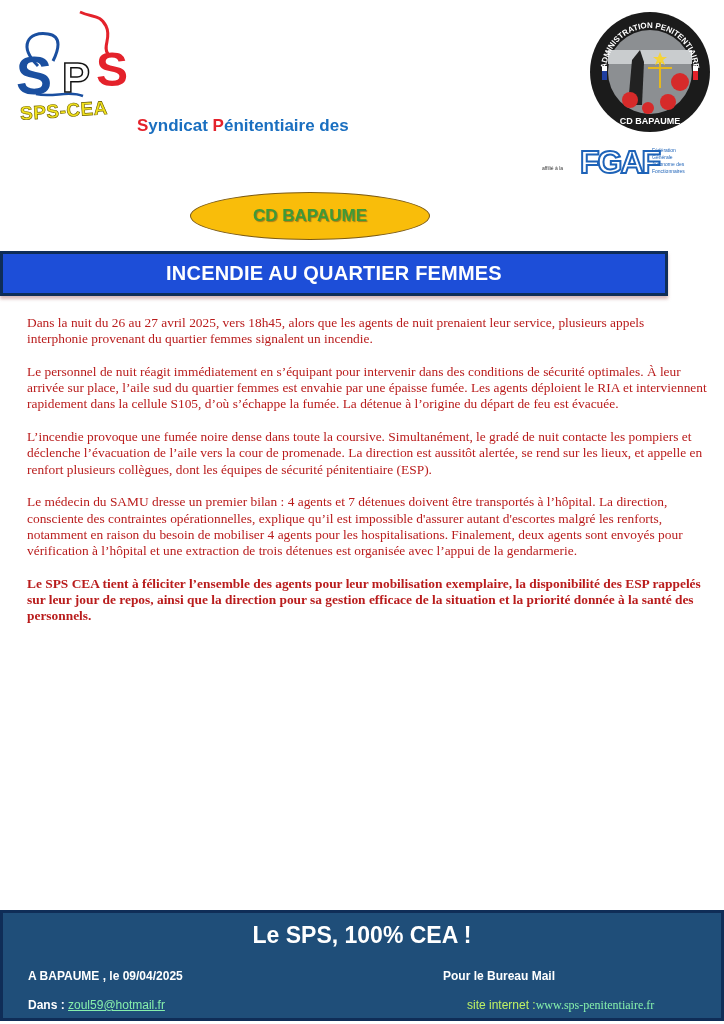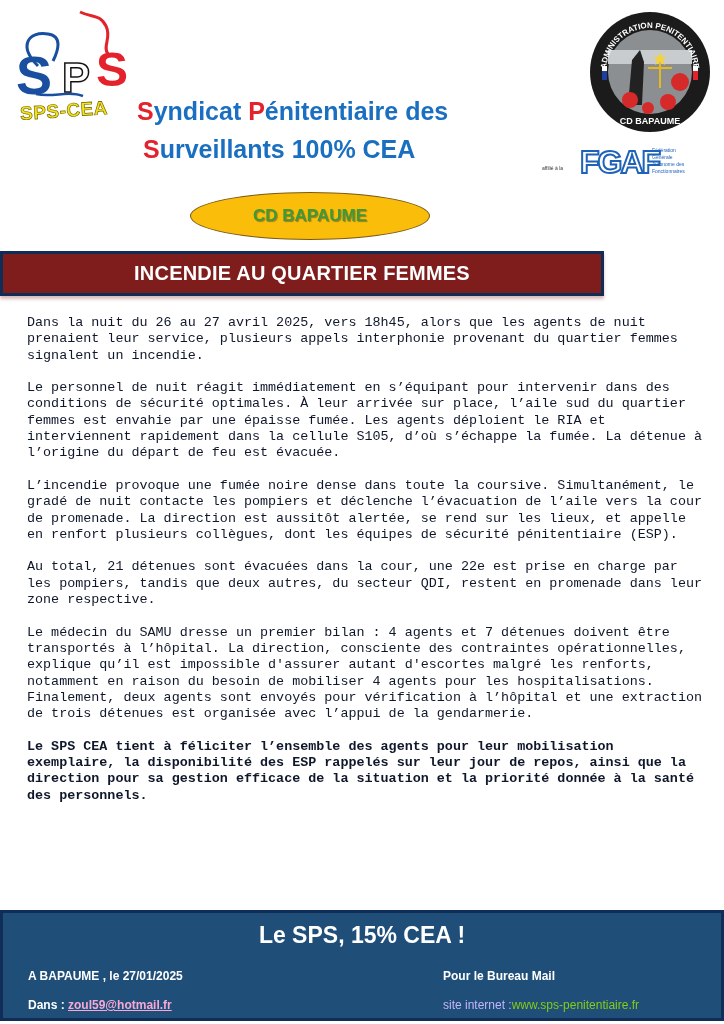--- a/index.html
+++ b/index.html
@@ -11,98 +11,97 @@
   .logo-sps svg { width: 130px; height: 100px; display: block; }
   .logo-sub {
     position: absolute; left: 20px; top: 100px;
     font-family: "Liberation Sans", sans-serif; font-weight: bold; font-size: 19px;
     color: #f2e21b; letter-spacing: 0.5px;
     -webkit-text-stroke: 0.6px #6b5e00;
     transform: rotate(-4deg);
   }
 
   .title {
-    position: absolute; left: 137px; top: 92px; width: 420px;
+    position: absolute; left: 137px; top: 107px; width: 420px;
     font-family: "Liberation Sans", sans-serif; font-weight: bold;
-    font-size: 25px; line-height: 38px; color: #1a6fc0;
+    font-size: 17px; line-height: 38px; color: #1a6fc0;
   }
   .title .red { color: #e4222b; }
   .title .line2 { display: block; padding-left: 6px; }
 
   .oval {
     position: absolute; left: 190px; top: 192px; width: 240px; height: 48px;
     background: #f9bd0a; border: 1.5px solid #7c5a12; border-radius: 50%;
     display: flex; align-items: center; justify-content: center;
   }
   .oval span {
     font-family: "Liberation Sans", sans-serif; font-weight: bold; font-size: 17px;
     color: #3e9a37; text-shadow: 1px 1px 1px #a37a1a;
   }
 
   .badge { position: absolute; left: 588px; top: 10px; width: 124px; height: 124px; }
   .fgaf { position: absolute; left: 540px; top: 142px; width: 168px; height: 36px; }
 
   
   .banner {
-    position: absolute; left: 0; top: 251px; width: 604px; height: 45px;
-    background: #7f1d1d; border: 3px solid #0f2d57;
+    position: absolute; left: 0; top: 251px; width: 668px; height: 45px;
+    background: #1d4ed8; border: 3px solid #0f2d57;
     box-shadow: 0 3px 3px rgba(180,120,120,0.5);
     display: flex; align-items: center; justify-content: center;
   }
   .banner span {
     font-family: "Liberation Sans", sans-serif; font-weight: bold; font-size: 20px;
     color: #ffffff; letter-spacing: 0.2px;
   }
 
   
   .content {
     position: absolute; left: 27px; top: 315px; width: 680px;
-    font-size: 13.4px; line-height: 16.3px; color: #0f172a; font-family: Liberation Mono, monospace;
+    font-size: 13.4px; line-height: 16.3px; color: #b91c1c;
   }
   .content p { margin-bottom: 16.3px; }
   .content p.bold { font-weight: bold; }
 
   
   .footer {
     position: absolute; left: 0; top: 910px; width: 724px; height: 111px;
     background: #1f4e79; border: 3px solid #0f2d57;
     font-family: "Liberation Sans", sans-serif; color: #ffffff;
   }
   .footer .slogan {
     position: absolute; left: 0; top: 9px; width: 100%; text-align: center;
     font-weight: bold; font-size: 23px;
   }
   .footer .fl { position: absolute; font-size: 12px; font-weight: bold; }
   .footer .place { left: 25px; top: 56px; }
   .footer .bureau { left: 440px; top: 56px; }
   .footer .mail { left: 25px; top: 85px; }
   .footer .site { left: 440px; top: 85px; font-weight: normal; }
-  .footer a.email { color: #f9a8d4; text-decoration: underline; font-weight: bold; }
-  .footer .url { color: #84cc16; font-weight: normal; }
+  .footer a.email { color: #86efac; text-decoration: underline; font-weight: normal; }
+  .footer .url { color: #86efac; font-weight: normal; font-family: Liberation Serif, serif; }
 </style>
 </head>
 <body>
 
 <div class="logo-sps">
   <svg viewBox="0 0 130 100">
 
     <path d="M30 60 C 10 40, 20 25, 40 28 C 55 30, 50 45, 45 55" fill="none" stroke="#1a4fa0" stroke-width="3"></path>
     <path d="M72 6 C 85 12, 92 8, 98 20 C 104 32, 94 40, 100 48" fill="none" stroke="#e4222b" stroke-width="3"></path>
     <path d="M28 88 C 45 92, 60 84, 75 90" fill="none" stroke="#1a4fa0" stroke-width="2.5"></path>
 
     <text x="8" y="88" font-family="Liberation Sans, sans-serif" font-weight="bold" font-size="54" fill="#1a4fa0">S</text>
     <text x="54" y="86" font-family="Liberation Sans, sans-serif" font-weight="bold" font-size="42" fill="#ffffff" stroke="#111" stroke-width="1.5">P</text>
     <text x="88" y="80" font-family="Liberation Sans, sans-serif" font-weight="bold" font-size="48" fill="#e4222b">S</text>
   </svg>
 </div>
 <div class="logo-sub">SPS-CEA</div>
 
 <div class="title">
   <span class="red">S</span><span>yndicat </span><span class="red">P</span><span>énitentiaire des</span>
-  <span class="line2"><span class="red">S</span><span>urveillants 100% CEA</span></span>
 </div>
 
 <div class="oval">
   <span>CD BAPAUME</span>
 </div>
 
 <div class="badge">
   <svg viewBox="0 0 124 124" width="124" height="124">
     <defs>
       <path id="arcTop" d="M18 62 A44 44 0 0 1 106 62"></path>
@@ -143,29 +142,28 @@
 </div>
 
 <div class="banner">
   <span>INCENDIE AU QUARTIER FEMMES</span>
 </div>
 
 <div class="content">
   <p>Dans la nuit du 26 au 27 avril 2025, vers 18h45, alors que les agents de nuit prenaient leur service, plusieurs appels interphonie provenant du quartier femmes signalent un incendie.</p>
   <p>Le personnel de nuit réagit immédiatement en s’équipant pour intervenir dans des conditions de sécurité optimales. À leur arrivée sur place, l’aile sud du quartier femmes est envahie par une épaisse fumée. Les agents déploient le RIA et interviennent rapidement dans la cellule S105, d’où s’échappe la fumée. La détenue à l’origine du départ de feu est évacuée.</p>
   <p>L’incendie provoque une fumée noire dense dans toute la coursive. Simultanément, le gradé de nuit contacte les pompiers et déclenche l’évacuation de l’aile vers la cour de promenade. La direction est aussitôt alertée, se rend sur les lieux, et appelle en renfort plusieurs collègues, dont les équipes de sécurité pénitentiaire (ESP).</p>
-  <p>Au total, 21 détenues sont évacuées dans la cour, une 22e est prise en charge par les pompiers, tandis que deux autres, du secteur QDI, restent en promenade dans leur zone respective.</p>
   <p>Le médecin du SAMU dresse un premier bilan : 4 agents et 7 détenues doivent être transportés à l’hôpital. La direction, consciente des contraintes opérationnelles, explique qu’il est impossible d'assurer autant d'escortes malgré les renforts, notamment en raison du besoin de mobiliser 4 agents pour les hospitalisations. Finalement, deux agents sont envoyés pour vérification à l’hôpital et une extraction de trois détenues est organisée avec l’appui de la gendarmerie.</p>
   <p class="bold">Le SPS CEA tient à féliciter l’ensemble des agents pour leur mobilisation exemplaire, la disponibilité des ESP rappelés sur leur jour de repos, ainsi que la direction pour sa gestion efficace de la situation et la priorité donnée à la santé des personnels.</p>
 </div>
 
 <div class="footer">
-  <div class="slogan">Le SPS, 15% CEA !</div>
-  <div class="fl place">A BAPAUME , le 27/01/2025</div>
+  <div class="slogan">Le SPS, 100% CEA !</div>
+  <div class="fl place">A BAPAUME , le 09/04/2025</div>
   <div class="fl bureau">Pour le Bureau Mail</div>
   <div class="fl mail">
     <span>Dans : </span>
     <a class="email" href="zoul59@hotmail.fr">zoul59@hotmail.fr</a>
   </div>
   <div class="fl site">
-    <span style="font-weight:normal;color:#c4b5fd;">site internet :</span><span class="url">www.sps-penitentiaire.fr</span>
+    <span style="font-weight:normal;color:#bef264;margin-left:24px;">site internet :</span><span class="url">www.sps-penitentiaire.fr</span>
   </div>
 </div>
 
 </body></html>

